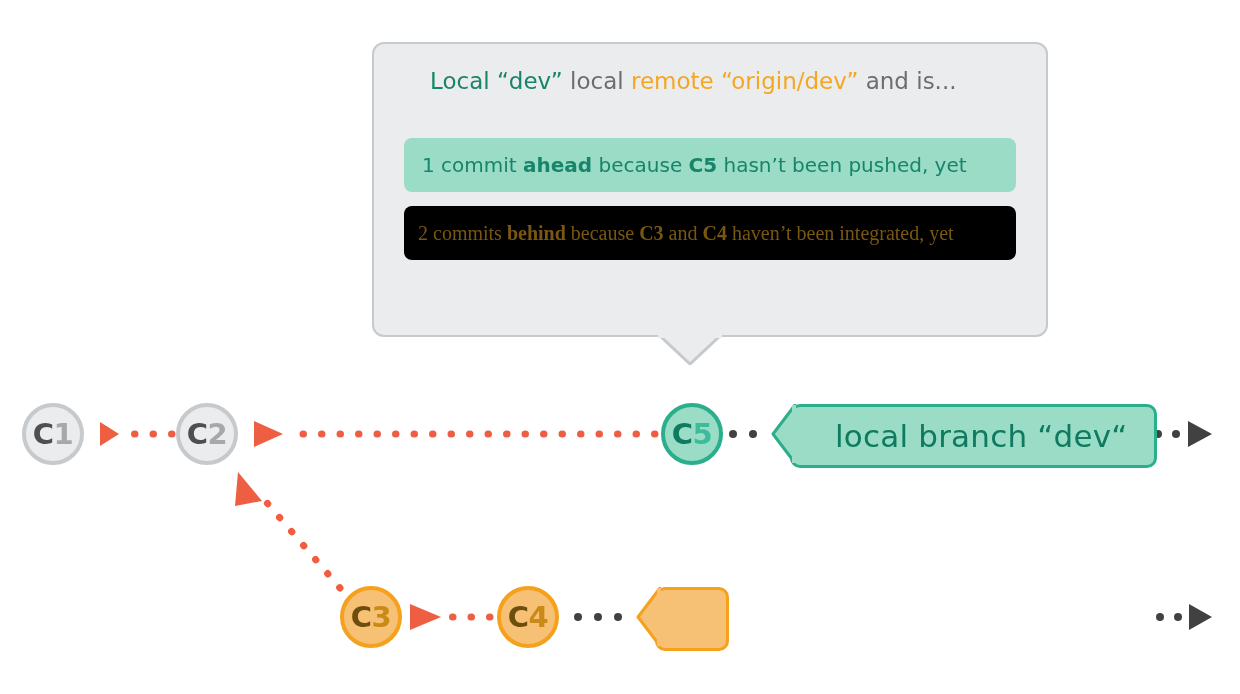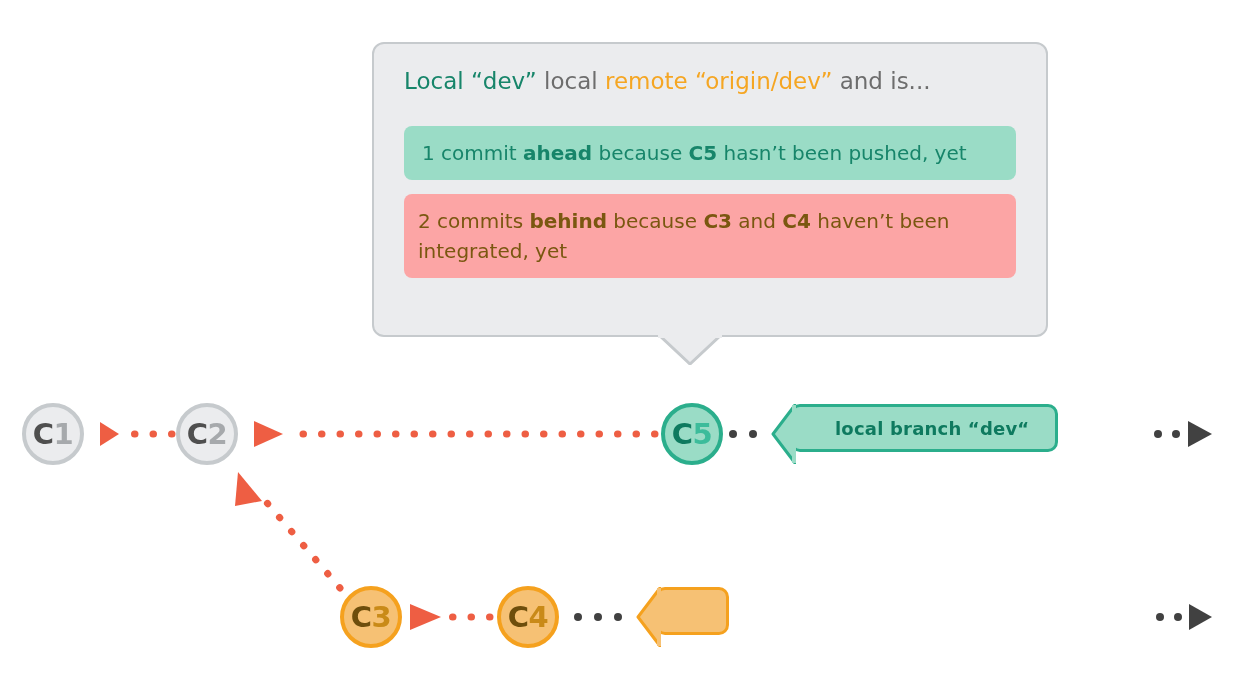--- a/index.html
+++ b/index.html
@@ -13,31 +13,31 @@
   
   .panel{
     position:absolute;left:372px;top:42px;width:676px;height:295px;
     background:#EBECEE;border:2px solid #C6CACD;border-radius:12px;
     box-sizing:border-box;padding:14px 16px;
   }
   .panel-title{
     font-size:23px;line-height:34px;color:#6D6D6D;white-space:nowrap;
     margin:6px 0 0 14px;
   }
-  .t-green{color:#17856A;}
+  .t-green{color:#17856A;margin-left:26px;}
   .t-orange{color:#F5A623;}
   .t-gray{color:#6D6D6D;}
 
   .note{
     border-radius:8px;box-sizing:border-box;
     font-size:20px;line-height:30px;
     margin:0 14px 14px 14px;padding:12px 14px;
   }
-  .note-green{background:#9ADCC6;color:#17856A;margin-top:28px;padding-left:18px;}
-  .note-orange{background:#fca5a5;color:#7A5710;}
+  .note-green{background:#9ADCC6;color:#17856A;margin-top:40px;padding-left:18px;}
+  .note-orange{background:#000000;color:#7A5710;font-family:Liberation Serif, serif;}
   .note b{font-weight:bold;}
 
   
   .tail{position:absolute;left:658px;top:335px;width:64px;height:30px;}
 
   
   .node{
     position:absolute;width:62px;height:62px;border-radius:50%;
     box-sizing:border-box;border:4px solid;
     display:flex;align-items:center;justify-content:center;
@@ -47,23 +47,23 @@
   .node .n{font-weight:bold;}
   .node-gray{background:#EBECEE;border-color:#C6CACD;}
   .node-gray .c{color:#4F4F4F;} .node-gray .n{color:#A6A9AC;}
   .node-green{background:#9ADCC6;border-color:#2BAE8C;}
   .node-green .c{color:#0E7A5F;} .node-green .n{color:#3CBC9B;}
   .node-orange{background:#F6C174;border-color:#F5A11E;}
   .node-orange .c{color:#6E4E0C;} .node-orange .n{color:#C98A18;}
 
   
   .flag{
-    position:absolute;height:48px;box-sizing:border-box;
+    position:absolute;height:64px;box-sizing:border-box;
     display:flex;align-items:center;
-    font-size:18px;font-weight:bold;letter-spacing:0.2px;
+    font-size:31px;font-weight:normal;letter-spacing:0.2px;
     padding-left:42px;padding-right:26px;
     border:3px solid;border-radius:10px;
   }
   .flag-green{background:#9ADCC6;border-color:#2BAE8C;color:#0E7A5F;}
   .flag-orange{background:#F6C174;border-color:#F5A11E;color:#6E4E0C;}
   .flag-notch{position:absolute;left:-25px;top:-3px;width:28px;height:60px;}
 
   svg.layer{position:absolute;left:0;top:0;width:1240px;height:694px;pointer-events:none;}
 </style>
 </head>

